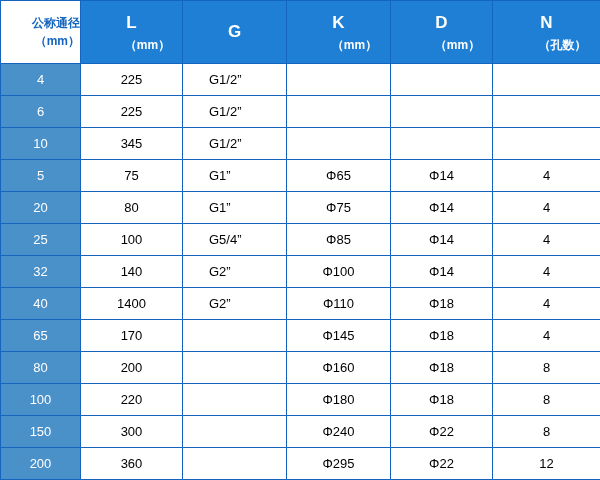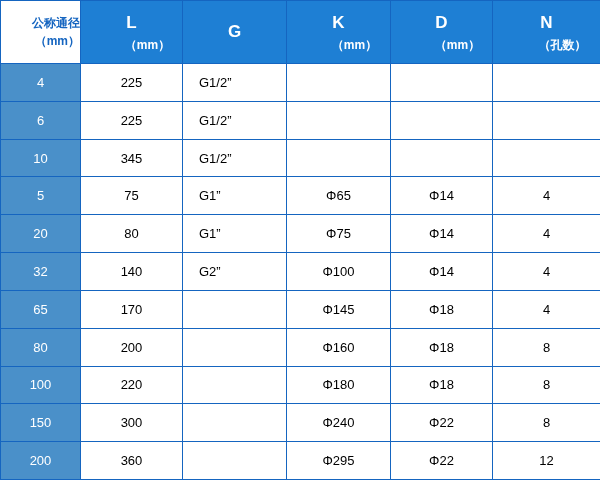--- a/index.html
+++ b/index.html
@@ -67,21 +67,21 @@
   #spec-table tbody td.dn {
     background: #4a90c9;
     color: #ffffff;
     font-weight: normal;
   }
   #spec-table tbody td.val {
     background: #ffffff;
   }
   #spec-table tbody td.gcol {
     text-align: left;
-    padding-left: 16px;
+    padding-left: 26px;
   }
 </style>
 </head>
 <body>
 
 <table id="spec-table">
   <colgroup>
     <col class="c0">
       <col class="c1">
       <col class="c2">
@@ -152,28 +152,44 @@
       </tr>
       <tr>
         <td class="dn">20</td>
         <td class="val">80</td>
         <td class="val gcol">G1”</td>
         <td class="val">Φ75</td>
         <td class="val">Φ14</td>
         <td class="val">4</td>
       </tr>
       <tr>
+        <td class="dn">25</td>
+        <td class="val">100</td>
+        <td class="val gcol">G5/4”</td>
+        <td class="val">Φ85</td>
+        <td class="val">Φ14</td>
+        <td class="val">4</td>
+      </tr>
+      <tr>
         <td class="dn">32</td>
         <td class="val">140</td>
         <td class="val gcol">G2”</td>
         <td class="val">Φ100</td>
         <td class="val">Φ14</td>
         <td class="val">4</td>
       </tr>
       <tr>
+        <td class="dn">40</td>
+        <td class="val">1400</td>
+        <td class="val gcol">G2”</td>
+        <td class="val">Φ110</td>
+        <td class="val">Φ18</td>
+        <td class="val">4</td>
+      </tr>
+      <tr>
         <td class="dn">65</td>
         <td class="val">170</td>
         <td class="val gcol"></td>
         <td class="val">Φ145</td>
         <td class="val">Φ18</td>
         <td class="val">4</td>
       </tr>
       <tr>
         <td class="dn">80</td>
         <td class="val">200</td>

